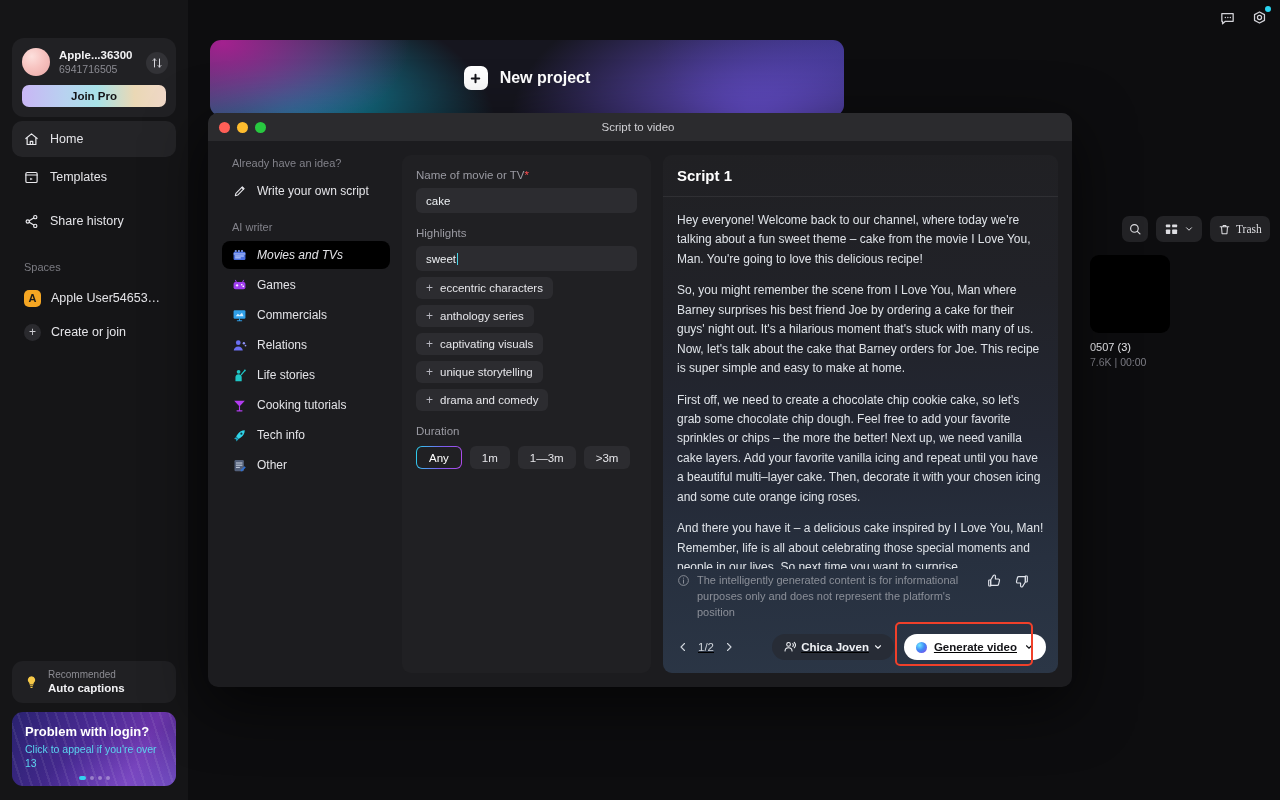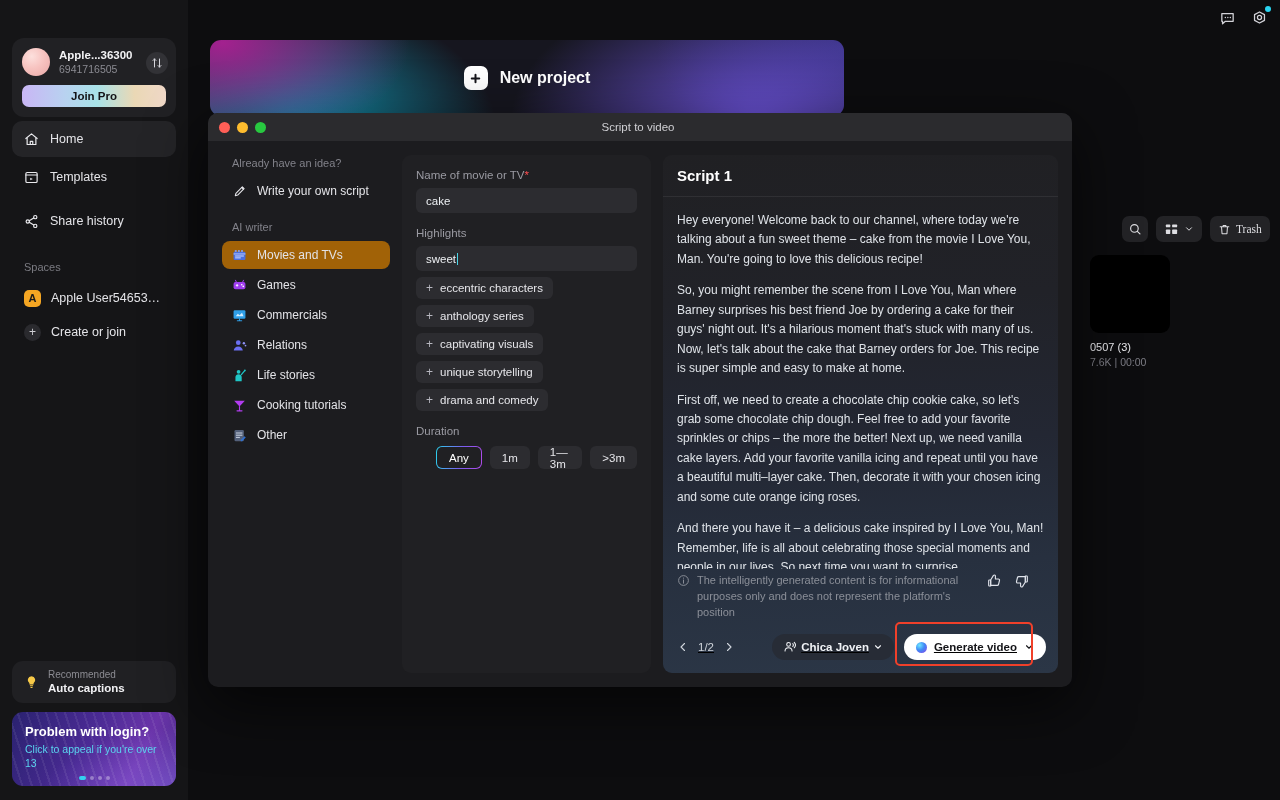--- a/index.html
+++ b/index.html
@@ -136,21 +136,21 @@
   .modal-body { display: flex; height: 546px; padding: 14px; gap: 12px; }
 
   
   .mnav { width: 168px; flex: 0 0 168px; padding-top: 2px; }
   .mnav-label { font-size: 11px; color: #82828a; padding: 0 10px; margin-bottom: 8px; }
   .mnav-label.second { margin-top: 16px; }
   .mnav-item {
     height: 28px; border-radius: 8px; display: flex; align-items: center;
     gap: 10px; padding: 0 10px; color: #e3e3e7; font-size: 12px; margin-bottom: 2px;
   }
-  .mnav-item.active { background: #a16207; }
+  .mnav-item.active { background: #000000; font-style: italic; }
   .mnav-ico { width: 15px; height: 15px; flex: 0 0 15px; display:flex; align-items:center; justify-content:center; }
 
   
   .form-panel {
     width: 249px; flex: 0 0 249px; background: #202023; border-radius: 9px;
     padding: 14px; position: relative; display: flex; flex-direction: column;
   }
   .fld-label { font-size: 11.5px; color: #9a9aa2; margin-bottom: 7px; }
   .req { color: #ff4d4f; }
   .txt-input {
@@ -159,21 +159,21 @@
   }
   .caret { width: 1px; height: 12px; background: #4ad6e8; margin-left: 1px; }
   .gap14 { height: 14px; }
   .chip {
     display: inline-flex; align-items: center; gap: 7px; height: 22px;
     background: #2c2c30; border-radius: 6px; padding: 0 10px;
     font-size: 11.5px; color: #e6e6ea; margin-top: 6px;
   }
   .chip-plus { color: #b7b7bf; font-size: 12px; line-height: 1; }
   .chips { display: flex; flex-direction: column; align-items: flex-start; }
-  .dur-row { display: flex; gap: 8px; margin-top: 2px; margin-left: 20px; }
+  .dur-row { display: flex; gap: 8px; margin-top: 2px; }
   .dur-btn {
     height: 23px; border-radius: 6px; background: #2c2c30; padding: 0 12px;
     display: flex; align-items: center; font-size: 11.5px; color: #e6e6ea;
   }
   .dur-btn.sel {
     background: #202023; position: relative; color: #fff;
     border: 1px solid transparent;
     background-image: linear-gradient(#202023,#202023), linear-gradient(100deg,#29d3ec 0%, #7b5cf0 55%, #b14ae8 100%);
     background-origin: border-box; background-clip: padding-box, border-box;
   }
@@ -467,20 +467,30 @@
         <div class="mnav-item">
           <span class="mnav-ico">
             <svg width="15" height="15" viewBox="0 0 24 24">
                 <path d="M3.5 4.5h17L12 13.5z" fill="#b23cf0"></path>
                 <path d="M12 13.5V20M8 20.5h8" stroke="#b23cf0" stroke-width="1.8" stroke-linecap="round"></path>
               </svg>
           </span>
           <span>Cooking tutorials</span>
         </div>
 
+        <div class="mnav-item">
+          <span class="mnav-ico">
+            <svg width="15" height="15" viewBox="0 0 24 24">
+                <path d="M20.5 3.5c-5 .3-8.6 2.4-11.2 6l-2.7 3.9 4 4 3.9-2.7c3.6-2.6 5.7-6.2 6-11.2z" fill="#2fd4e8"></path>
+                <circle cx="15" cy="9" r="1.7" fill="#0f3a44"></circle>
+                <path d="M6.5 14.2 3.2 17.5l3.3.6.6 3.3 3.3-3.3z" fill="#1fa8c4"></path>
+              </svg>
+          </span>
+          <span>Tech info</span>
+        </div>
 
         <div class="mnav-item">
           <span class="mnav-ico">
             <svg width="15" height="15" viewBox="0 0 24 24">
                 <rect x="4" y="3" width="15" height="18" rx="2" fill="#53607a"></rect>
                 <path d="M7 8h9M7 11.5h9M7 15h5" stroke="#dbe3f0" stroke-width="1.4" stroke-linecap="round"></path>
                 <path d="M14 19l6-6 2 2-6 6h-2z" fill="#2f6fd0"></path>
               </svg>
           </span>
           <span>Other</span>

